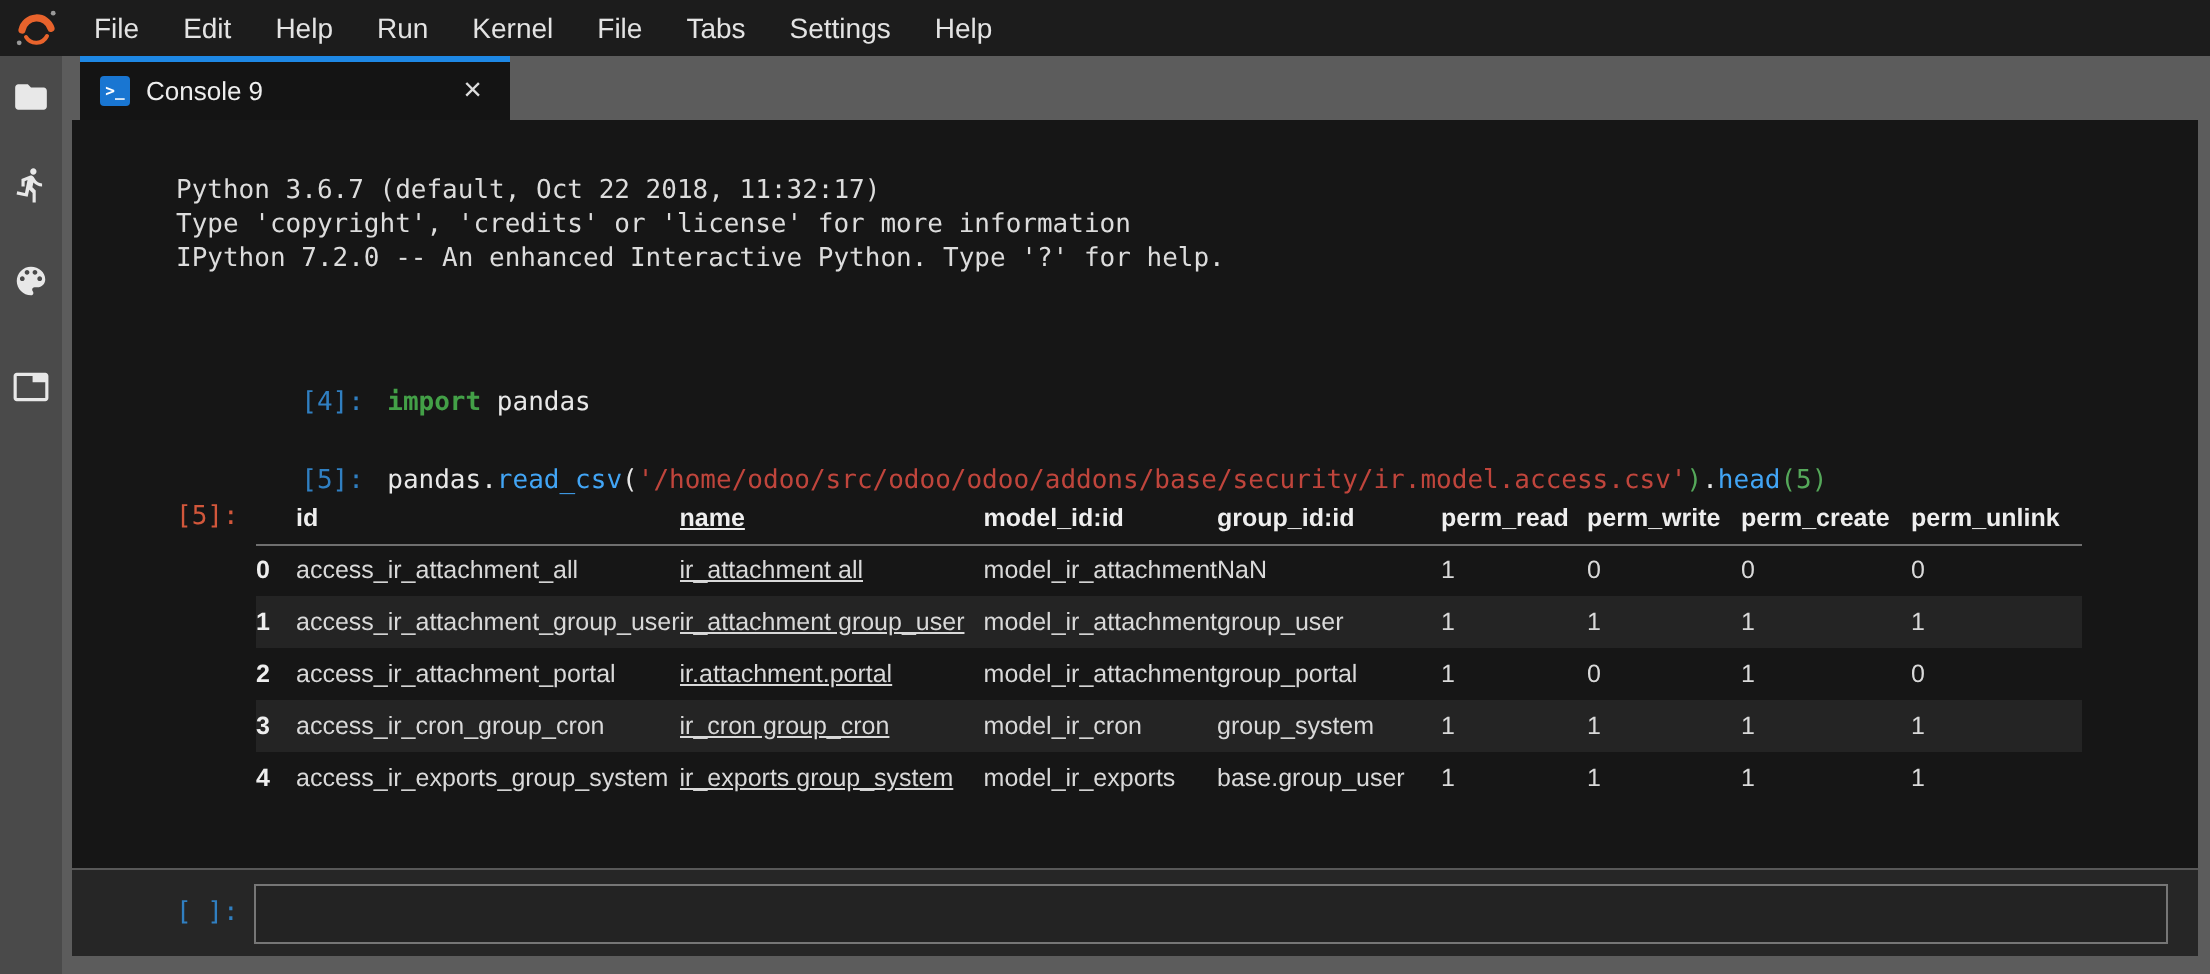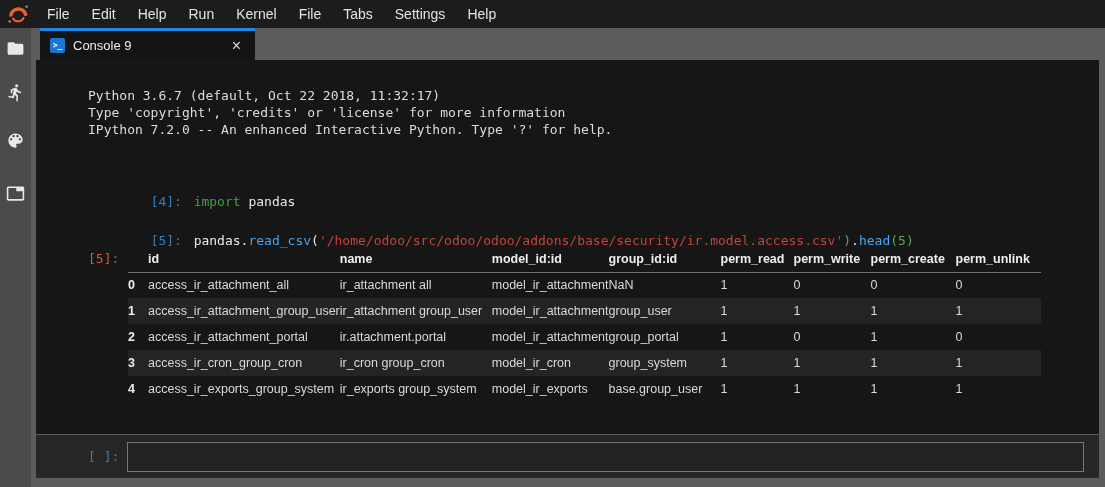--- a/index.html
+++ b/index.html
@@ -44,37 +44,37 @@
     position:absolute; left:36px; top:60px; width:1063px; height:418px;
     background:#161616; z-index:3; overflow:hidden;
   }
   .history { position:absolute; left:0; top:0; width:100%; height:374px;
     font-family:"DejaVu Sans Mono", monospace; font-size:13px; color:#dcdcdc; }
   .banner { position:absolute; left:52px; top:27px; line-height:17px; white-space:pre; }
   .cellrow { position:absolute; left:52px; white-space:pre; }
   .prompt-in  { color:#307fc1; display:inline-block; width:43px; }
   .prompt-out { color:#d2573b; display:inline-block; }
   .tok-plain   { color:#e8e8e8; }
-  .tok-keyword { color:#43a047; font-weight:normal; }
+  .tok-keyword { color:#43a047; font-weight:bold; }
   .tok-function{ color:#42a5f5; }
   .tok-string  { color:#c0453c; }
   .tok-number  { color:#55a85a; }
   
   .outrow { position:absolute; left:52px; top:186px; display:flex; align-items:flex-start; }
   .outrow .prompt-out { width:40px; padding-top:5px; }
   table.df { border-collapse:collapse; font-family:"Liberation Sans", sans-serif;
     font-size:12.5px; color:#d9d9d9; table-layout:fixed; }
   table.df th, table.df td { height:26px; padding:0; text-align:left;
     white-space:nowrap; overflow:hidden; font-weight:normal; }
   table.df thead th { font-weight:bold; color:#eeeeee; border-bottom:1px solid #6f6f6f; }
   table.df tbody th { font-weight:bold; color:#eeeeee; text-align:left; }
   table.df tbody tr:nth-child(even) { background:#242424; }
   table.df th:nth-child(1), table.df td:nth-child(1) { width:20px; }
   table.df th:nth-child(2), table.df td:nth-child(2) { width:185px; }
-  table.df th:nth-child(3), table.df td:nth-child(3) { width:152px; }
+  table.df th:nth-child(3), table.df td:nth-child(3) { width:152px;text-decoration:underline; }
   table.df th:nth-child(4), table.df td:nth-child(4) { width:115px; }
   table.df th:nth-child(5), table.df td:nth-child(5) { width:112px; }
   table.df th:nth-child(6), table.df td:nth-child(6) { width:73px; }
   table.df th:nth-child(7), table.df td:nth-child(7) { width:77px; }
   table.df th:nth-child(8), table.df td:nth-child(8) { width:85px; }
   table.df th:nth-child(9), table.df td:nth-child(9) { width:85px; }
   
   .input-area {
     position:absolute; left:0; bottom:0; width:100%; height:44px;
     background:#262626; border-top:1px solid #585858;

